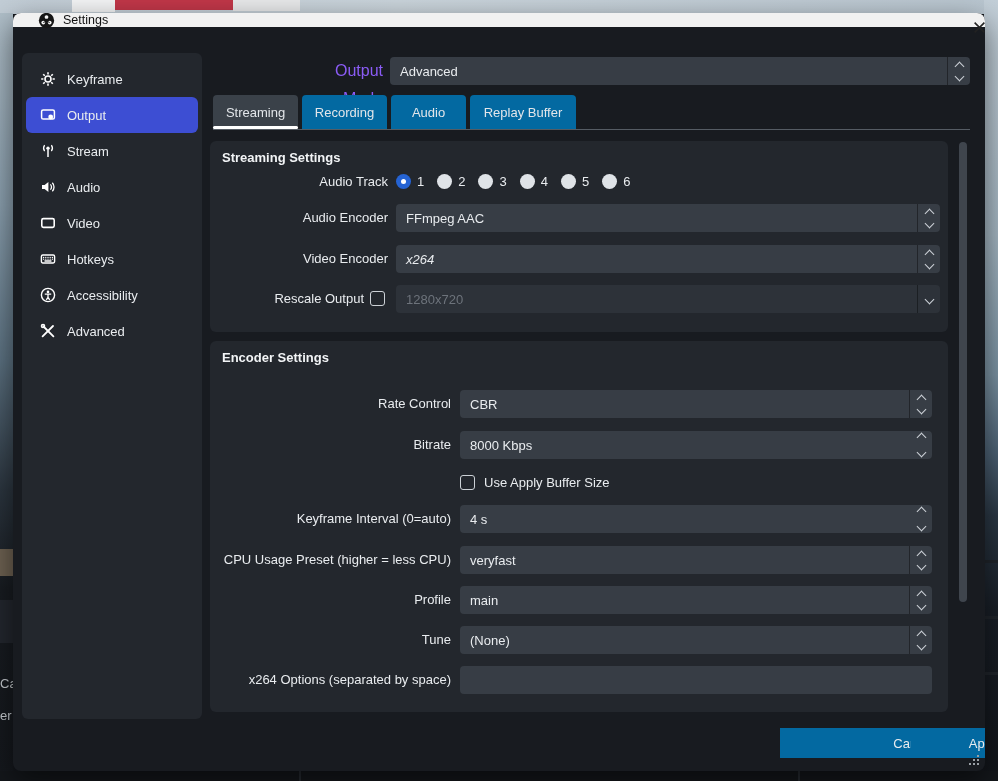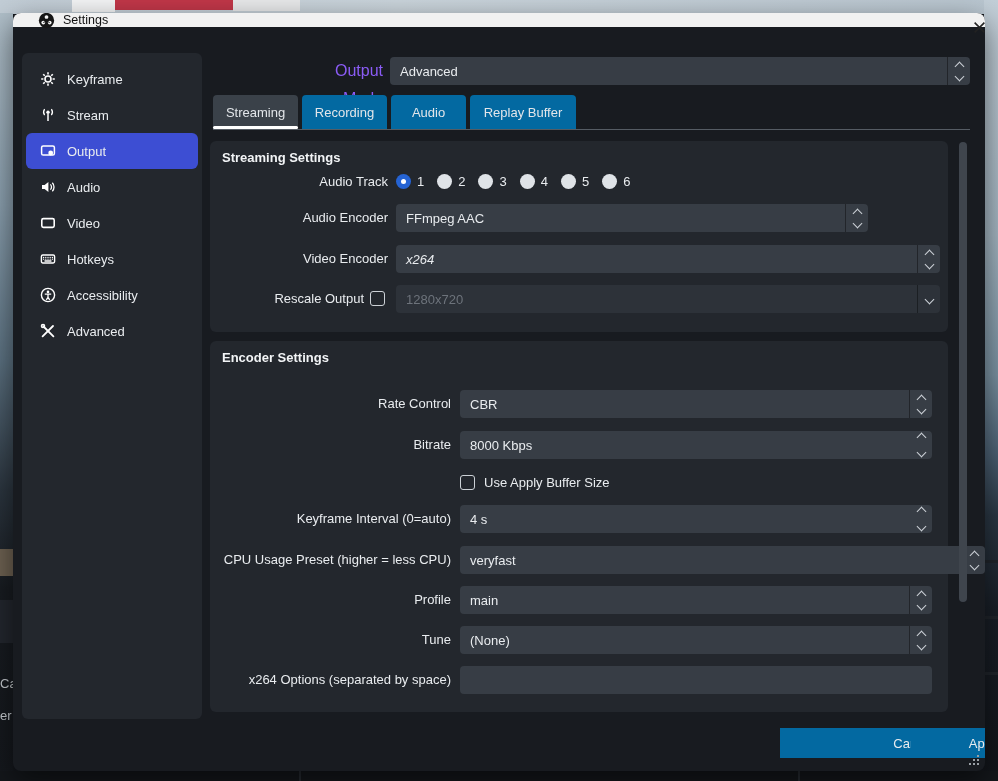--- a/index.html
+++ b/index.html
@@ -111,34 +111,34 @@
     </div>
 
     <nav class="abs sidebar">
       <div class="side-item">
         <svg class="sicon" viewBox="0 0 16 16">
           <circle cx="8" cy="8" r="3" fill="none" stroke="#fff" stroke-width="1.6"></circle>
           <path d="M8 1.2v2.2M8 12.6v2.2M1.2 8h2.2M12.6 8h2.2M3.2 3.2l1.6 1.6M11.2 11.2l1.6 1.6M12.8 3.2l-1.6 1.6M4.8 11.2l-1.6 1.6" stroke="#fff" stroke-width="1.6"></path>
         </svg>
         <span>Keyframe</span>
       </div>
+      <div class="side-item active">
+        <svg class="sicon" viewBox="0 0 16 16">
+          <rect x="1.6" y="3" width="12.8" height="9" rx="1.6" fill="none" stroke="#fff" stroke-width="1.5"></rect>
+          <circle cx="10.7" cy="10" r="2.4" fill="#fff"></circle>
+        </svg>
+        <span>Output</span>
+      </div>
       <div class="side-item">
         <svg class="sicon" viewBox="0 0 16 16">
           <path d="M8 14V6.8" stroke="#fff" stroke-width="1.5"></path>
           <circle cx="8" cy="5.2" r="1.7" fill="#fff"></circle>
           <path d="M4.6 2.2a5.2 5.2 0 0 0 0 6M11.4 2.2a5.2 5.2 0 0 1 0 6" fill="none" stroke="#fff" stroke-width="1.3"></path>
         </svg>
         <span>Stream</span>
-      </div>
-      <div class="side-item active">
-        <svg class="sicon" viewBox="0 0 16 16">
-          <rect x="1.6" y="3" width="12.8" height="9" rx="1.6" fill="none" stroke="#fff" stroke-width="1.5"></rect>
-          <circle cx="10.7" cy="10" r="2.4" fill="#fff"></circle>
-        </svg>
-        <span>Output</span>
       </div>
       <div class="side-item">
         <svg class="sicon" viewBox="0 0 16 16">
           <path d="M2 6v4h2.6L8.4 13V3L4.6 6z" fill="#fff"></path>
           <path d="M10.4 5.4a3.6 3.6 0 0 1 0 5.2M12.3 3.8a6 6 0 0 1 0 8.4" fill="none" stroke="#fff" stroke-width="1.3"></path>
         </svg>
         <span>Audio</span>
       </div>
       <div class="side-item">
         <svg class="sicon" viewBox="0 0 16 16">
@@ -220,21 +220,21 @@
             <span class="radio"></span>
             <span>5</span>
           </span>
         <span class="radio-opt">
             <span class="radio"></span>
             <span>6</span>
           </span>
       </div>
 
       <div class="row-label" style="left:0;top:63px;width:178px;">Audio Encoder</div>
-      <div class="combo" style="left:186px;top:63px;width:472px;">
+      <div class="combo" style="left:186px;top:63px;width:544px;">
         <span class="val">FFmpeg AAC</span>
         <span class="arrows">
             <i class="chv up"></i>
             <i class="chv dn"></i>
           </span>
       </div>
 
       <div class="row-label" style="left:0;top:104px;width:178px;">Video Encoder</div>
       <div class="combo" style="left:186px;top:104px;width:544px;font-style:italic;">
         <span class="val">x264</span>
@@ -281,21 +281,21 @@
       <div class="row-label" style="left:0;top:164px;width:241px;">Keyframe Interval (0=auto)</div>
       <div class="combo" style="left:250px;top:164px;width:472px;">
         <span class="val">4 s</span>
         <span class="arrows nodiv spread">
             <i class="chv up"></i>
             <i class="chv dn"></i>
           </span>
       </div>
 
       <div class="row-label" style="left:0;top:205px;width:241px;">CPU Usage Preset (higher = less CPU)</div>
-      <div class="combo" style="left:250px;top:205px;width:525px;">
+      <div class="combo" style="left:250px;top:205px;width:472px;">
         <span class="val">veryfast</span>
         <span class="arrows">
             <i class="chv up"></i>
             <i class="chv dn"></i>
           </span>
       </div>
 
       <div class="row-label" style="left:0;top:245px;width:241px;">Profile</div>
       <div class="combo" style="left:250px;top:245px;width:472px;">
         <span class="val">main</span>

